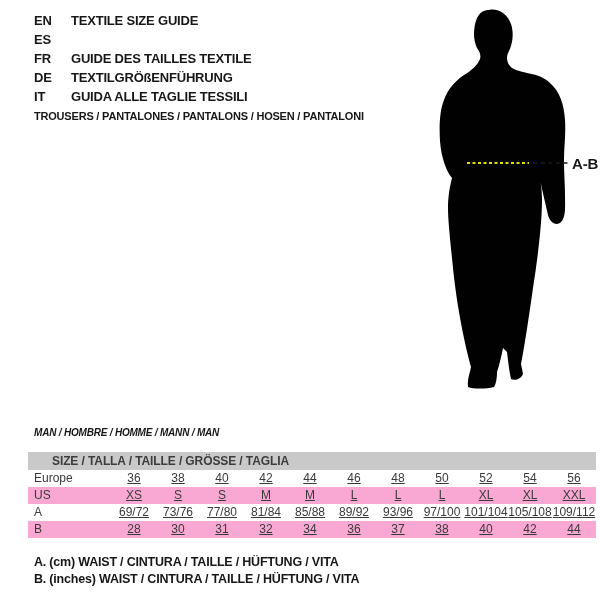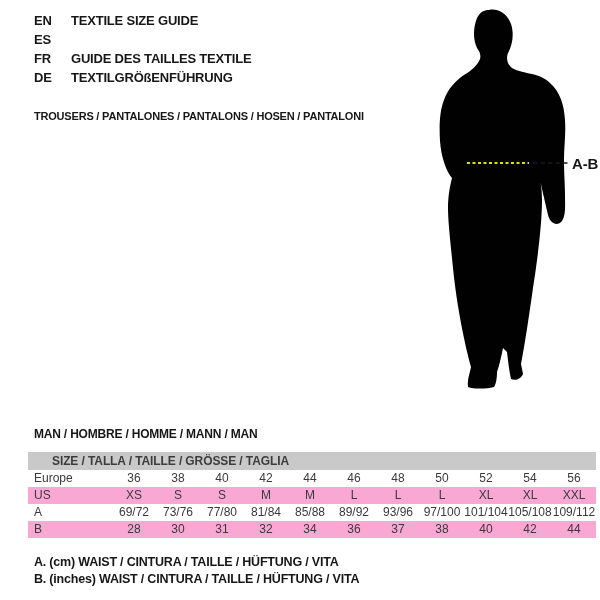--- a/index.html
+++ b/index.html
@@ -14,31 +14,31 @@
               font-size:13px; font-weight:bold; letter-spacing:-0.2px; color:#171717; }
 
   .category-title { position:absolute; left:22px; top:110px; font-size:11px;
                     font-weight:bold; letter-spacing:-0.2px; color:#171717; }
 
   
   .figure-svg { position:absolute; left:425px; top:8px; width:150px; height:384px; }
   .ab-label { position:absolute; left:560px; top:155px; font-size:15px; font-weight:bold;
               letter-spacing:-0.2px; color:#171717; }
 
-  .section-title { position:absolute; left:22px; top:427px; font-size:12px;
-                   font-weight:bold; letter-spacing:-0.2px; color:#171717; }
+  .section-title { position:absolute; left:22px; top:427px; font-size:10px;
+                   font-weight:bold; letter-spacing:-0.2px; color:#171717;font-style:italic; }
 
   
   .size-table { position:absolute; left:16px; top:452px; width:568px; font-size:12px; color:#3a3a3a; }
   .size-table-header { height:18px; line-height:18px; background:#c9c9c9; padding-left:24px;
                        font-weight:bold; letter-spacing:-0.1px; color:#3c3c3c; }
   .size-row { display:flex; height:17px; line-height:17px; }
   .size-row.alt { background:#f9a8d4; }
   .size-row .row-label { width:84px; padding-left:6px; flex:none; text-align:left; }
-  .size-row .cell { flex:1; text-align:center; }
+  .size-row .cell { flex:1; text-align:center;text-decoration:underline; }
 
   .footnotes { position:absolute; left:22px; top:554px; }
   .footnote { font-size:12.5px; font-weight:bold; letter-spacing:-0.2px;
               line-height:17px; color:#171717; }
 </style>
 </head>
 <body>
 
 <div class="canvas">
 
@@ -50,20 +50,24 @@
     <div class="lang-row">
       <span>ES</span>
     </div>
     <div class="lang-row">
       <span>FR</span>
       <span>GUIDE DES TAILLES TEXTILE</span>
     </div>
     <div class="lang-row">
       <span>DE</span>
       <span>TEXTILGRÖßENFÜHRUNG</span>
+    </div>
+    <div class="lang-row">
+      <span>IT</span>
+      <span>GUIDA ALLE TAGLIE TESSILI</span>
     </div>
   </div>
 
   <div class="category-title">TROUSERS / PANTALONES / PANTALONS / HOSEN / PANTALONI</div>
 
   <svg class="figure-svg" viewBox="0 0 150 384" aria-hidden="true">
     <path fill="#010101" d="
       M52,2
       C60,0 70,5 74,16
       C77,25 76,36 71,45

